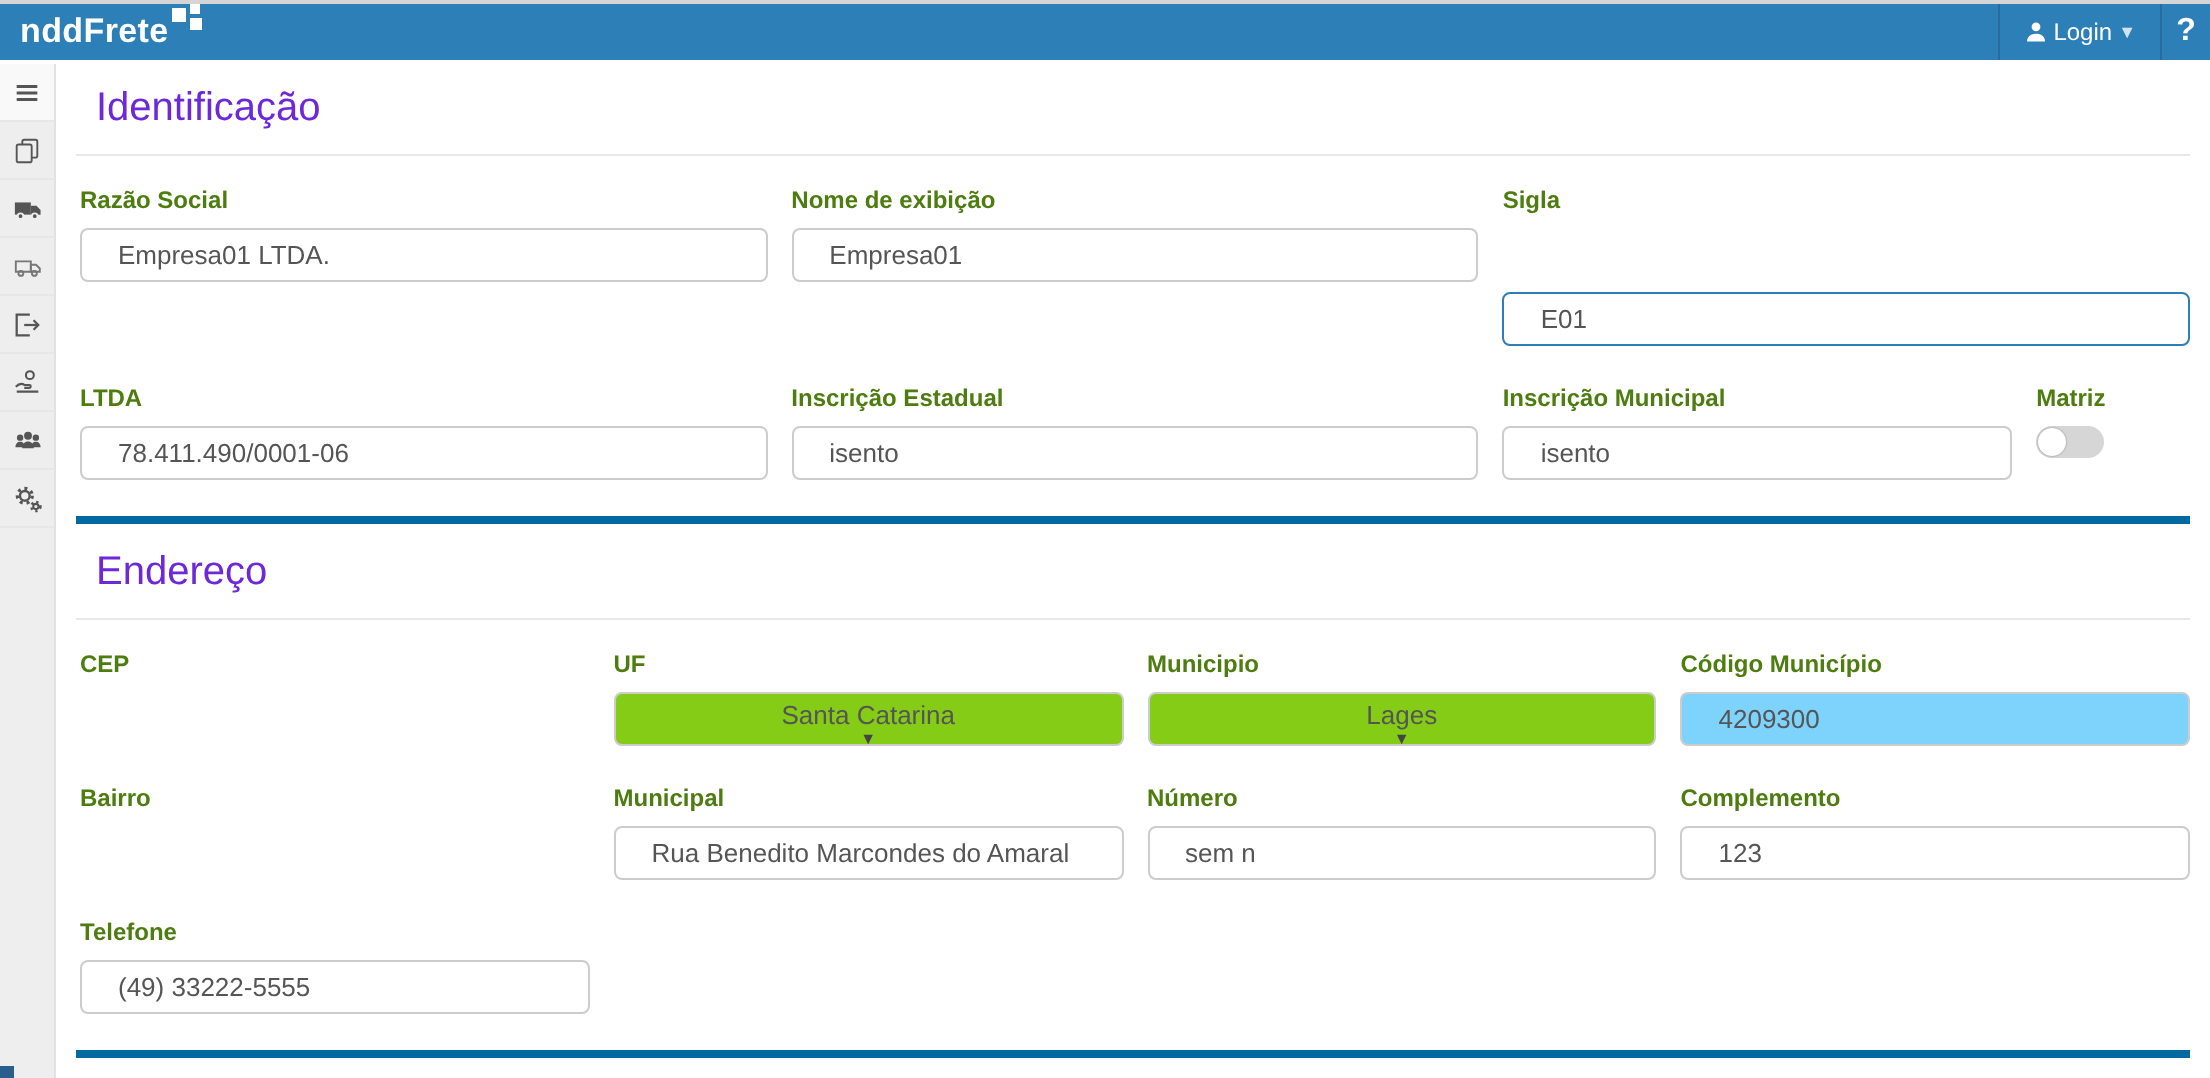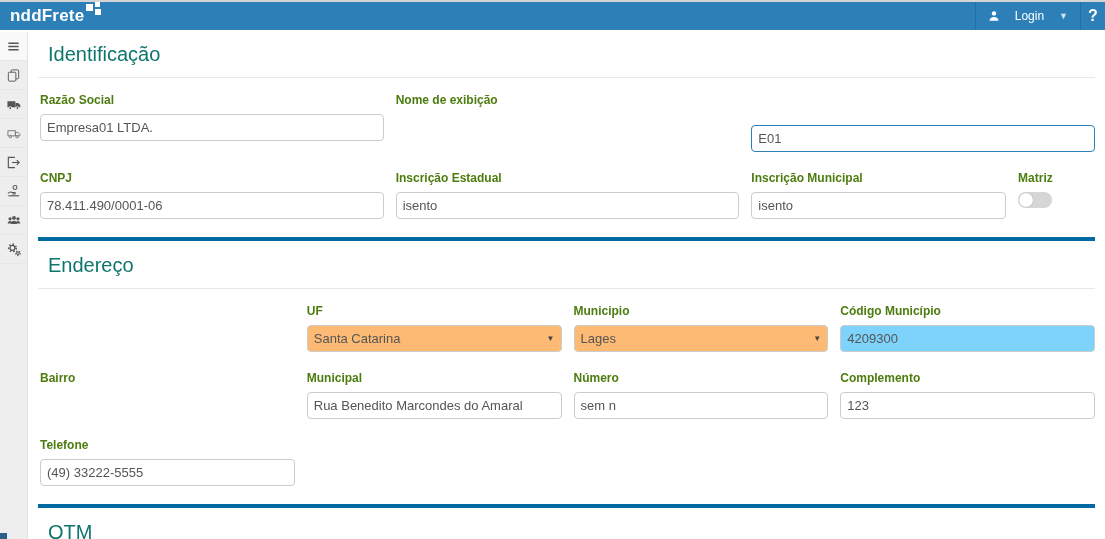--- a/index.html
+++ b/index.html
@@ -26,21 +26,21 @@
     font-size: 17px; font-weight: bold; letter-spacing: .2px;
     cursor: pointer; height: 100%; align-items: center;
   }
   .logo-squares { position: relative; width: 16px; height: 18px; margin-left: 2px; top: -5px; }
   .logo-squares i { position: absolute; background: #fff; }
   .logo-squares i:nth-child(1) { left: 0;  top: 2px; width: 7px; height: 7px; }
   .logo-squares i:nth-child(2) { left: 9px; top: 0;  width: 5px; height: 5px; }
   .logo-squares i:nth-child(3) { left: 9px; top: 7px; width: 6px; height: 6px; }
   .header-right { display: flex; height: 100%; align-items: stretch; }
   .login {
-    display: flex; align-items: center; gap: 15px;
+    display: flex; align-items: center; gap: 3px;
     padding: 0 12px; font-size: 12px; cursor: pointer;
     border-left: 1px solid rgba(0,0,0,.15);
     border-right: 1px solid rgba(0,0,0,.15);
   }
   .login .caret { font-size: 9px; color: #cfe3f1; }
   .help {
     width: 24px; display: flex; align-items: center; justify-content: center;
     font-size: 16px; font-weight: bold; cursor: pointer;
   }
   
@@ -60,48 +60,49 @@
   }
   
   .main {
     margin-left: 28px;
     padding: 0 10px 0 10px;
   }
   .section + .section .section-title-wrap { border-top: 4px solid #0369a1; }
   .section-title-wrap { border-bottom: 1px solid #e8e8e8; }
   .section-title {
     margin: 0; padding: 13px 0 11px 10px;
-    font-size: 20px; font-weight: 400; color: #0f766e;
+    font-size: 20px; font-weight: 400; color: #6d28d9;
   }
   .fields {
     display: grid;
     grid-template-columns: repeat(12, 1fr);
     column-gap: 12px; row-gap: 19px;
     padding: 15px 0 18px 2px;
   }
   .c4 { grid-column: span 4; }
   .c3 { grid-column: span 3; }
   .c1 { grid-column: span 1; }
   .lbl {
     display: block; margin-bottom: 7px;
     font-size: 12px; font-weight: 600; color: #4d7c0f;
   }
   .ctl {
     width: 100%; height: 27px;
-    padding: 3px 6px;
+    padding: 3px 18px;
     border: 1px solid #ccc; border-radius: 4px;
     font-size: 13px; color: #555;
     background: #fff; outline: none;
     font-family: "Liberation Sans", "DejaVu Sans", sans-serif;
   }
   .ctl.focused { border-color: #2d7fb8; margin-top: 32px; }
   .select {
-    background: #fdba74;
+    background: #84cc16;
     display: flex; align-items: center; justify-content: space-between;
     cursor: pointer;
+    flex-direction: column;
   }
   .select .caret { font-size: 8px; color: #444; }
   .readonly { background: #7dd3fc; }
   .toggle {
     width: 34px; height: 16px; margin-top: 6px;
     background: #d6d6d6; border-radius: 8px;
     position: relative; cursor: pointer;
   }
   .toggle .knob {
     position: absolute; left: 1px; top: 1px;
@@ -207,26 +208,28 @@
     <div class="section-title-wrap">
       <h2 class="section-title">Identificação</h2>
     </div>
     <div class="fields">
       <div class="c4">
         <label class="lbl">Razão Social</label>
         <input class="ctl" value="Empresa01 LTDA." style="">
       </div>
       <div class="c4">
         <label class="lbl">Nome de exibição</label>
-      </div>
-      <div class="c4">
+        <input class="ctl" value="Empresa01" style="">
+      </div>
+      <div class="c4">
+        <label class="lbl">Sigla</label>
         <input class="ctl focused" value="E01" style="">
       </div>
       <div class="c4">
-        <label class="lbl">CNPJ</label>
+        <label class="lbl">LTDA</label>
         <input class="ctl" value="78.411.490/0001-06" style="">
       </div>
       <div class="c4">
         <label class="lbl">Inscrição Estadual</label>
         <input class="ctl" value="isento" style="">
       </div>
       <div class="c3">
         <label class="lbl">Inscrição Municipal</label>
         <input class="ctl" value="isento" style="">
       </div>
@@ -238,20 +241,21 @@
       </div>
     </div>
   </div>
 
   <div class="section">
     <div class="section-title-wrap">
       <h2 class="section-title">Endereço</h2>
     </div>
     <div class="fields">
       <div class="c3">
+        <label class="lbl">CEP</label>
       </div>
       <div class="c3">
         <label class="lbl">UF</label>
         <div class="ctl select">
           <span>Santa Catarina</span>
           <span class="caret">▼</span>
         </div>
       </div>
       <div class="c3">
         <label class="lbl">Municipio</label>

